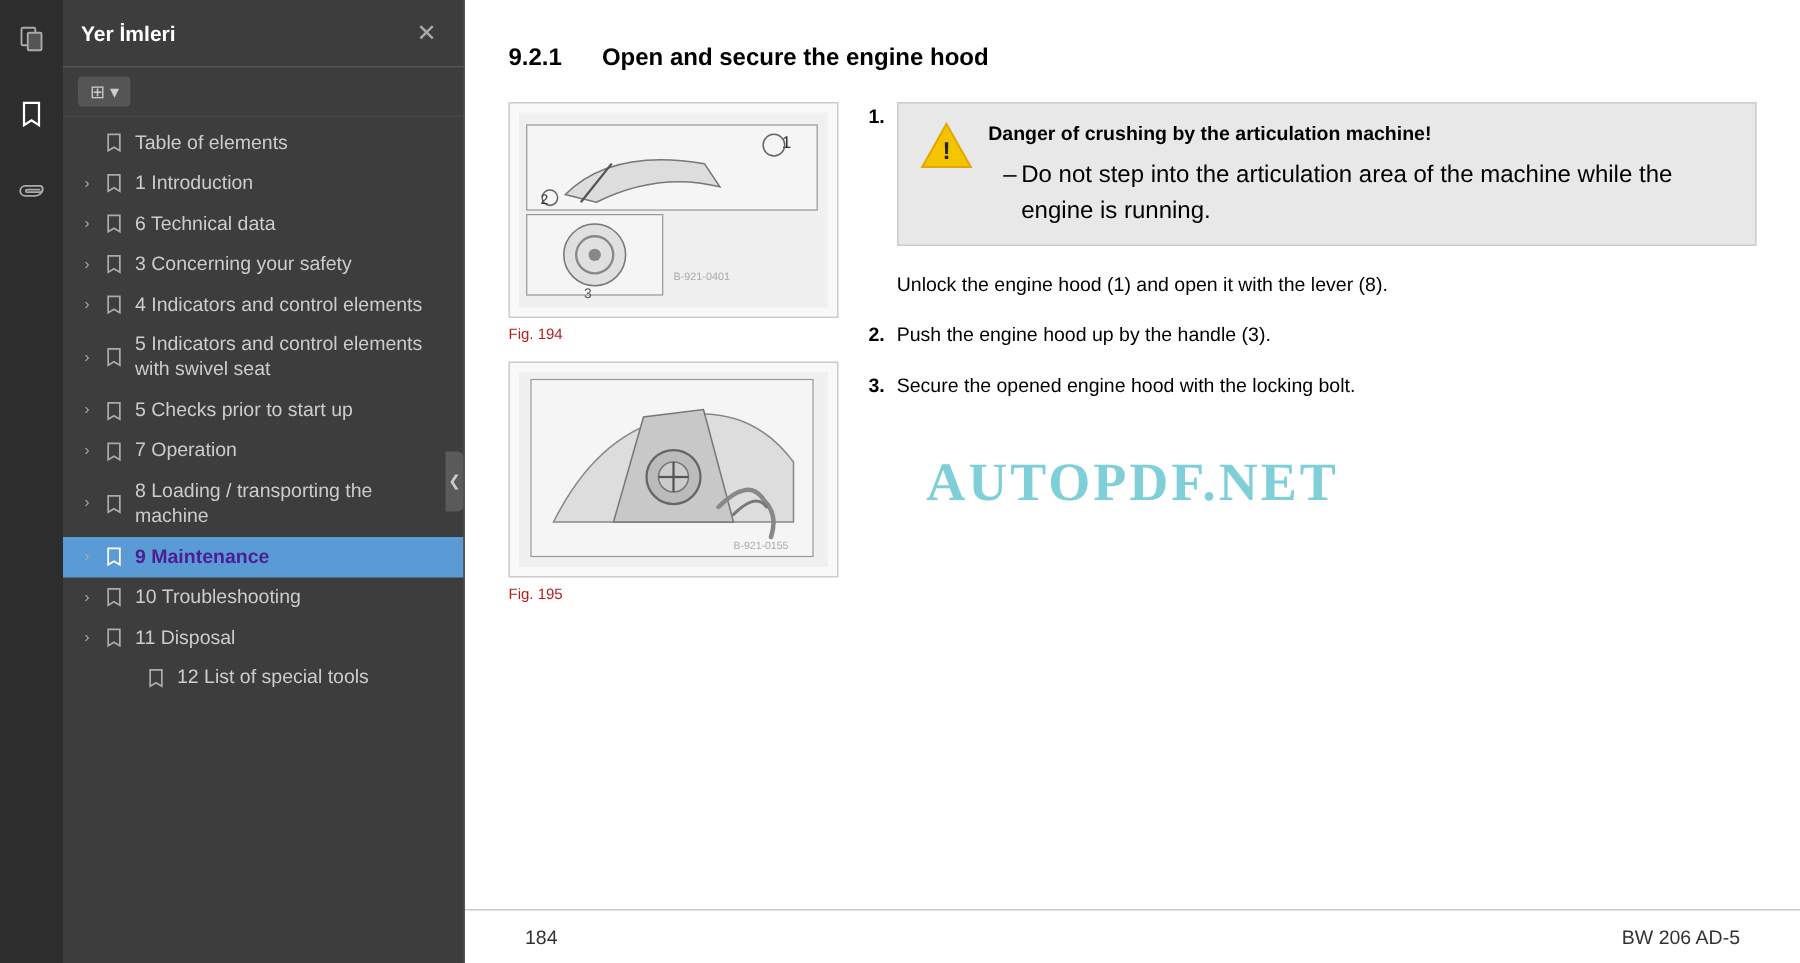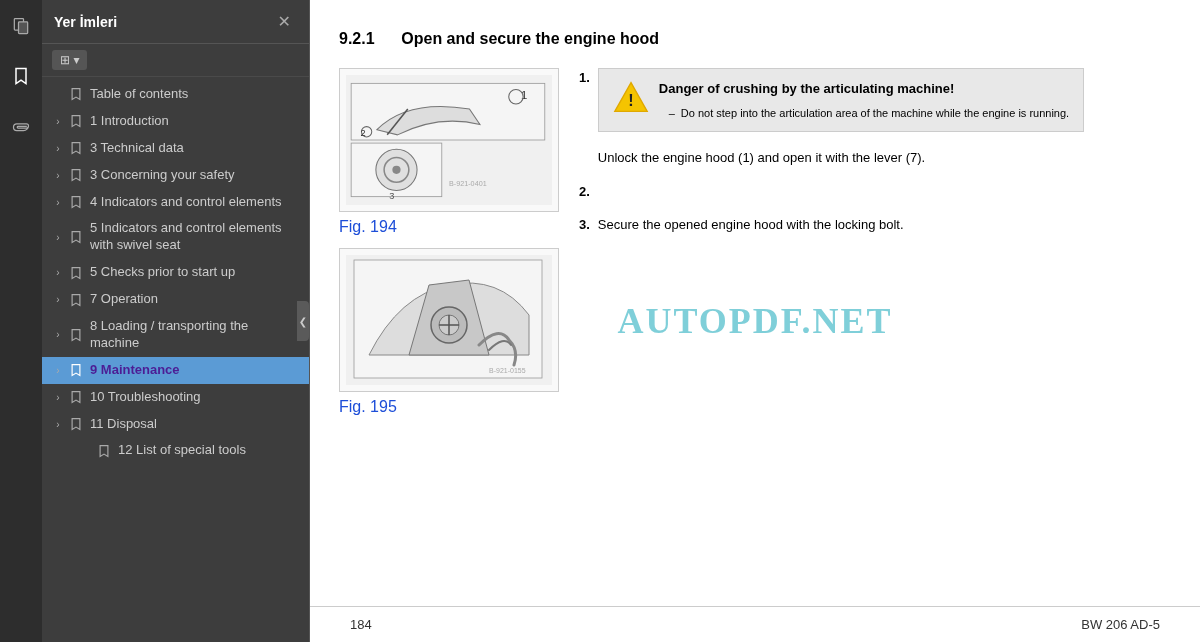--- a/index.html
+++ b/index.html
@@ -178,22 +178,22 @@
       width: 100%;
       height: 130px;
       background: #f0f0f0;
       display: flex;
       align-items: center;
       justify-content: center;
       position: relative;
     }
 
     .fig-label {
-      font-size: 16px;
-      color: #1d4ed8;
+      font-size: 10px;
+      color: #b91c1c;
       margin-bottom: 12px;
     }
 
     .steps-area {
       flex: 1;
     }
 
     .step {
       display: flex;
       margin-bottom: 14px;
@@ -222,21 +222,21 @@
 
     .warning-icon {
       width: 36px;
       height: 36px;
     }
 
     .warning-content { flex: 1; }
     .warning-title { font-weight: bold; font-size: 13px; margin-bottom: 4px; }
     .warning-subtitle { font-weight: bold; font-size: 13px; margin-bottom: 6px; }
     .warning-list { list-style: none; padding-left: 10px; }
-    .warning-list li { font-size: 11px; line-height: 1.5; position: relative; padding-left: 12px; }
+    .warning-list li { font-size: 16px; line-height: 1.5; position: relative; padding-left: 12px; }
     .warning-list li::before { content: '–'; position: absolute; left: 0; }
 
     .page-footer {
       position: absolute;
       bottom: 0; left: 0; right: 0;
       padding: 10px 40px;
       border-top: 1px solid #ccc;
       display: flex;
       justify-content: space-between;
       font-size: 13px;
@@ -314,39 +314,39 @@
   </div>
   <div class="bookmarks-list" id="bookmarks-list">
 
   <div class="bookmark-item" style="padding-left: 8px;">
         <span class="expand-arrow empty">›</span>
         <span class="bookmark-icon">
           <svg viewBox="0 0 14 18" fill="none" stroke="#aaa" stroke-width="1.5">
             <path d="M2 2h10v14l-5-3-5 3V2z"></path>
           </svg>
         </span>
-        <span class="bookmark-label">Table of contents</span>
+        <span class="bookmark-label">Table of elements</span>
       </div>
       <div class="bookmark-item" style="padding-left: 8px;">
         <span class="expand-arrow">›</span>
         <span class="bookmark-icon">
           <svg viewBox="0 0 14 18" fill="none" stroke="#aaa" stroke-width="1.5">
             <path d="M2 2h10v14l-5-3-5 3V2z"></path>
           </svg>
         </span>
         <span class="bookmark-label">1 Introduction</span>
       </div>
       <div class="bookmark-item" style="padding-left: 8px;">
         <span class="expand-arrow">›</span>
         <span class="bookmark-icon">
           <svg viewBox="0 0 14 18" fill="none" stroke="#aaa" stroke-width="1.5">
             <path d="M2 2h10v14l-5-3-5 3V2z"></path>
           </svg>
         </span>
-        <span class="bookmark-label">3 Technical data</span>
+        <span class="bookmark-label">6 Technical data</span>
       </div>
       <div class="bookmark-item" style="padding-left: 8px;">
         <span class="expand-arrow">›</span>
         <span class="bookmark-icon">
           <svg viewBox="0 0 14 18" fill="none" stroke="#aaa" stroke-width="1.5">
             <path d="M2 2h10v14l-5-3-5 3V2z"></path>
           </svg>
         </span>
         <span class="bookmark-label">3 Concerning your safety</span>
       </div>
@@ -504,32 +504,33 @@
         <div>
 
           <div class="warning-box">
             <div class="warning-icon-wrap">
               <svg class="warning-icon" viewBox="0 0 40 40">
                 <polygon points="20,4 38,36 2,36" fill="#f5c400" stroke="#e0a800" stroke-width="1.5"></polygon>
                 <text x="17" y="30" font-size="18" font-weight="bold" fill="#222" font-family="Arial">!</text>
               </svg>
             </div>
             <div class="warning-content">
-              <div class="warning-subtitle">Danger of crushing by the articulating machine!</div>
+              <div class="warning-subtitle">Danger of crushing by the articulation machine!</div>
               <ul class="warning-list" id="warning-list">
               <li>Do not step into the articulation area of the machine while the engine is running.</li>
                 </ul>
             </div>
           </div>
-          <div style="font-size:13px;line-height:1.5;">Unlock the engine hood (1) and open it with the lever (7).</div>
+          <div style="font-size:13px;line-height:1.5;">Unlock the engine hood (1) and open it with the lever (8).</div>
         </div>
       </div>
 
       <div class="step">
         <span class="step-num">2.</span>
+        <span style="font-size:13px;line-height:1.5;">Push the engine hood up by the handle (3).</span>
       </div>
 
       <div class="step">
         <span class="step-num">3.</span>
         <span style="font-size:13px;line-height:1.5;">Secure the opened engine hood with the locking bolt.</span>
       </div>
     </div>
   </div>
 
   <div class="watermark">AUTOPDF.NET</div>

